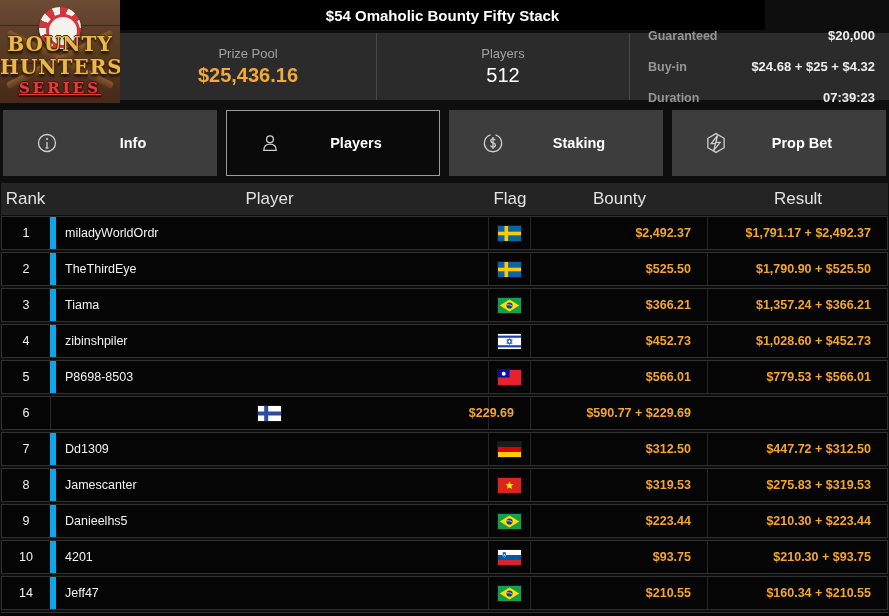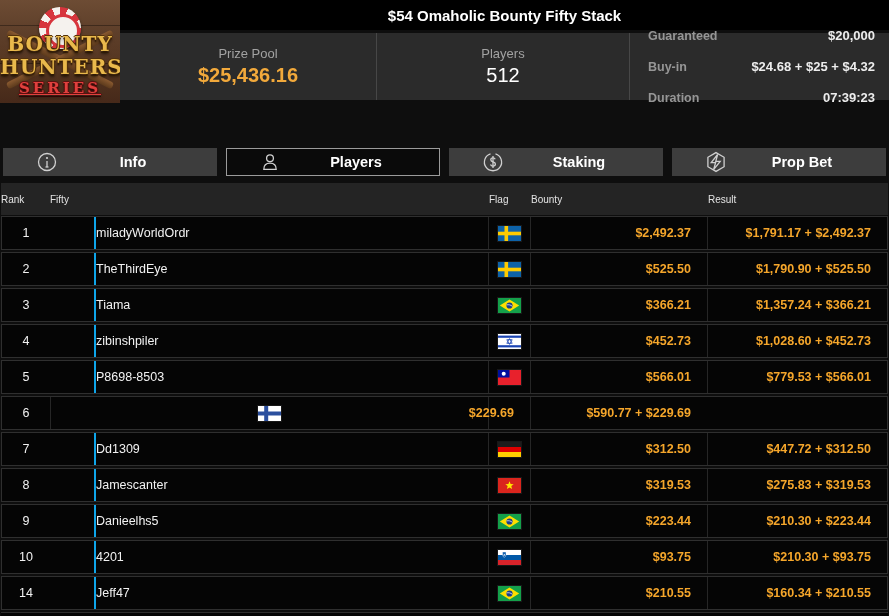--- a/index.html
+++ b/index.html
@@ -6,21 +6,21 @@
   html,body { width:889px; height:616px; }
   body {
     position:relative; overflow:hidden;
     background:#0e0e0e;
     font-family:"Liberation Sans", sans-serif;
     -webkit-font-smoothing:antialiased;
   }
 
   
   .title-bar {
-    position:absolute; left:0; top:0; width:889px; height:30px;
+    position:absolute; left:0; top:0; width:765px; height:30px;
     background:#000;
   }
   .title-bar .title {
     position:absolute; left:120px; right:0; top:0; height:30px;
     display:flex; align-items:center; justify-content:center;
     color:#fff; font-size:15px; font-weight:bold;
   }
 
   
   .logo {
@@ -75,49 +75,49 @@
     align-items:stretch; justify-content:center; gap:16px;
     padding:0 14px 0 18px;
   }
   .stat-line { display:flex; justify-content:space-between; align-items:center; }
   .stat-label { color:#969696; font-size:12.5px; font-weight:bold; }
   .stat-value { color:#ededed; font-size:13px; font-weight:bold; }
 
   
   .tabs {
     position:absolute; left:3px; top:110px; width:883px; height:66px;
-    display:flex; gap:9px;align-items:flex-end;
+    display:flex; gap:9px;
   }
   .tab {
     flex:1; position:relative; display:flex; align-items:center;
     background:#3d3d3d; border:1px solid #3d3d3d; cursor:pointer;
   }
   .tab.active { background:#0a0a0a; border:1px solid #9b9b9b; }
   .tab .t-icon { margin-left:30px; width:26px; height:26px; flex:none; display:flex; align-items:center; justify-content:center; }
   .tab .t-icon svg { stroke:#d0d0d0; fill:none; stroke-width:1.3; }
   .tab .t-label { flex:1; text-align:center; color:#fff; font-size:14.5px; font-weight:bold; padding-right:10px; }
 
   
   .table-wrap { position:absolute; left:0; top:183px; width:889px; }
   .thead {
     height:32px; background:#242424; margin:0 1px;
     display:grid; grid-template-columns:49px 439px 42px 177px 1fr;
     align-items:center;
   }
-  .thead .th { color:#e3e3e3; font-size:10px; text-align:left; }
+  .thead .th { color:#e3e3e3; font-size:17px; text-align:center; }
   .rows { margin-top:1px; }
   .trow {
     height:34px; margin:0 1px 2px 1px;
     background:#050505; border:1px solid #2f2f2f;
     display:grid; grid-template-columns:48px 438px 42px 177px 1fr;
     align-items:stretch; cursor:pointer;
   }
   .trow .td { display:flex; align-items:center; font-size:12.5px; color:#f2f2f2; }
   .td.rank { justify-content:center; }
-  .td.player { padding-left:0; border-left:2px solid #0ea5e9;margin-left:44px; }
+  .td.player { padding-left:9px; border-left:6px solid #0ea5e9; }
   .td.flag { justify-content:center; border-left:1px solid #262626; }
   .td.money { justify-content:flex-end; padding-right:16px; border-left:1px solid #262626;
               color:#f5a62b; font-weight:bold; }
   .flag svg { display:block; box-shadow:0 0 0 1px rgba(255,255,255,.08); }
   .row-sliver {
     height:4px; margin:0 1px; background:#050505; border-top:1px solid #2f2f2f;
   }
 </style>
 </head>
 <body>
@@ -200,21 +200,21 @@
           <path d="M13.6 4.5L7.2 12.6h4.4l-2 7l6.6-8.3h-4.4z"></path>
         </svg>
       </span>
       <span class="t-label">Prop Bet</span>
     </div>
   </div>
 
 <div class="table-wrap">
   <div class="thead" id="thead">
       <div class="th">Rank</div>
-      <div class="th">Fifty</div>
+      <div class="th">Player</div>
       <div class="th">Flag</div>
       <div class="th">Bounty</div>
       <div class="th">Result</div>
     </div>
   <div class="rows" id="rows">
       <div class="trow">
         <div class="td rank">1</div>
         <div class="td player">miladyWorldOrdr</div>
         <div class="td flag">
           <span>

